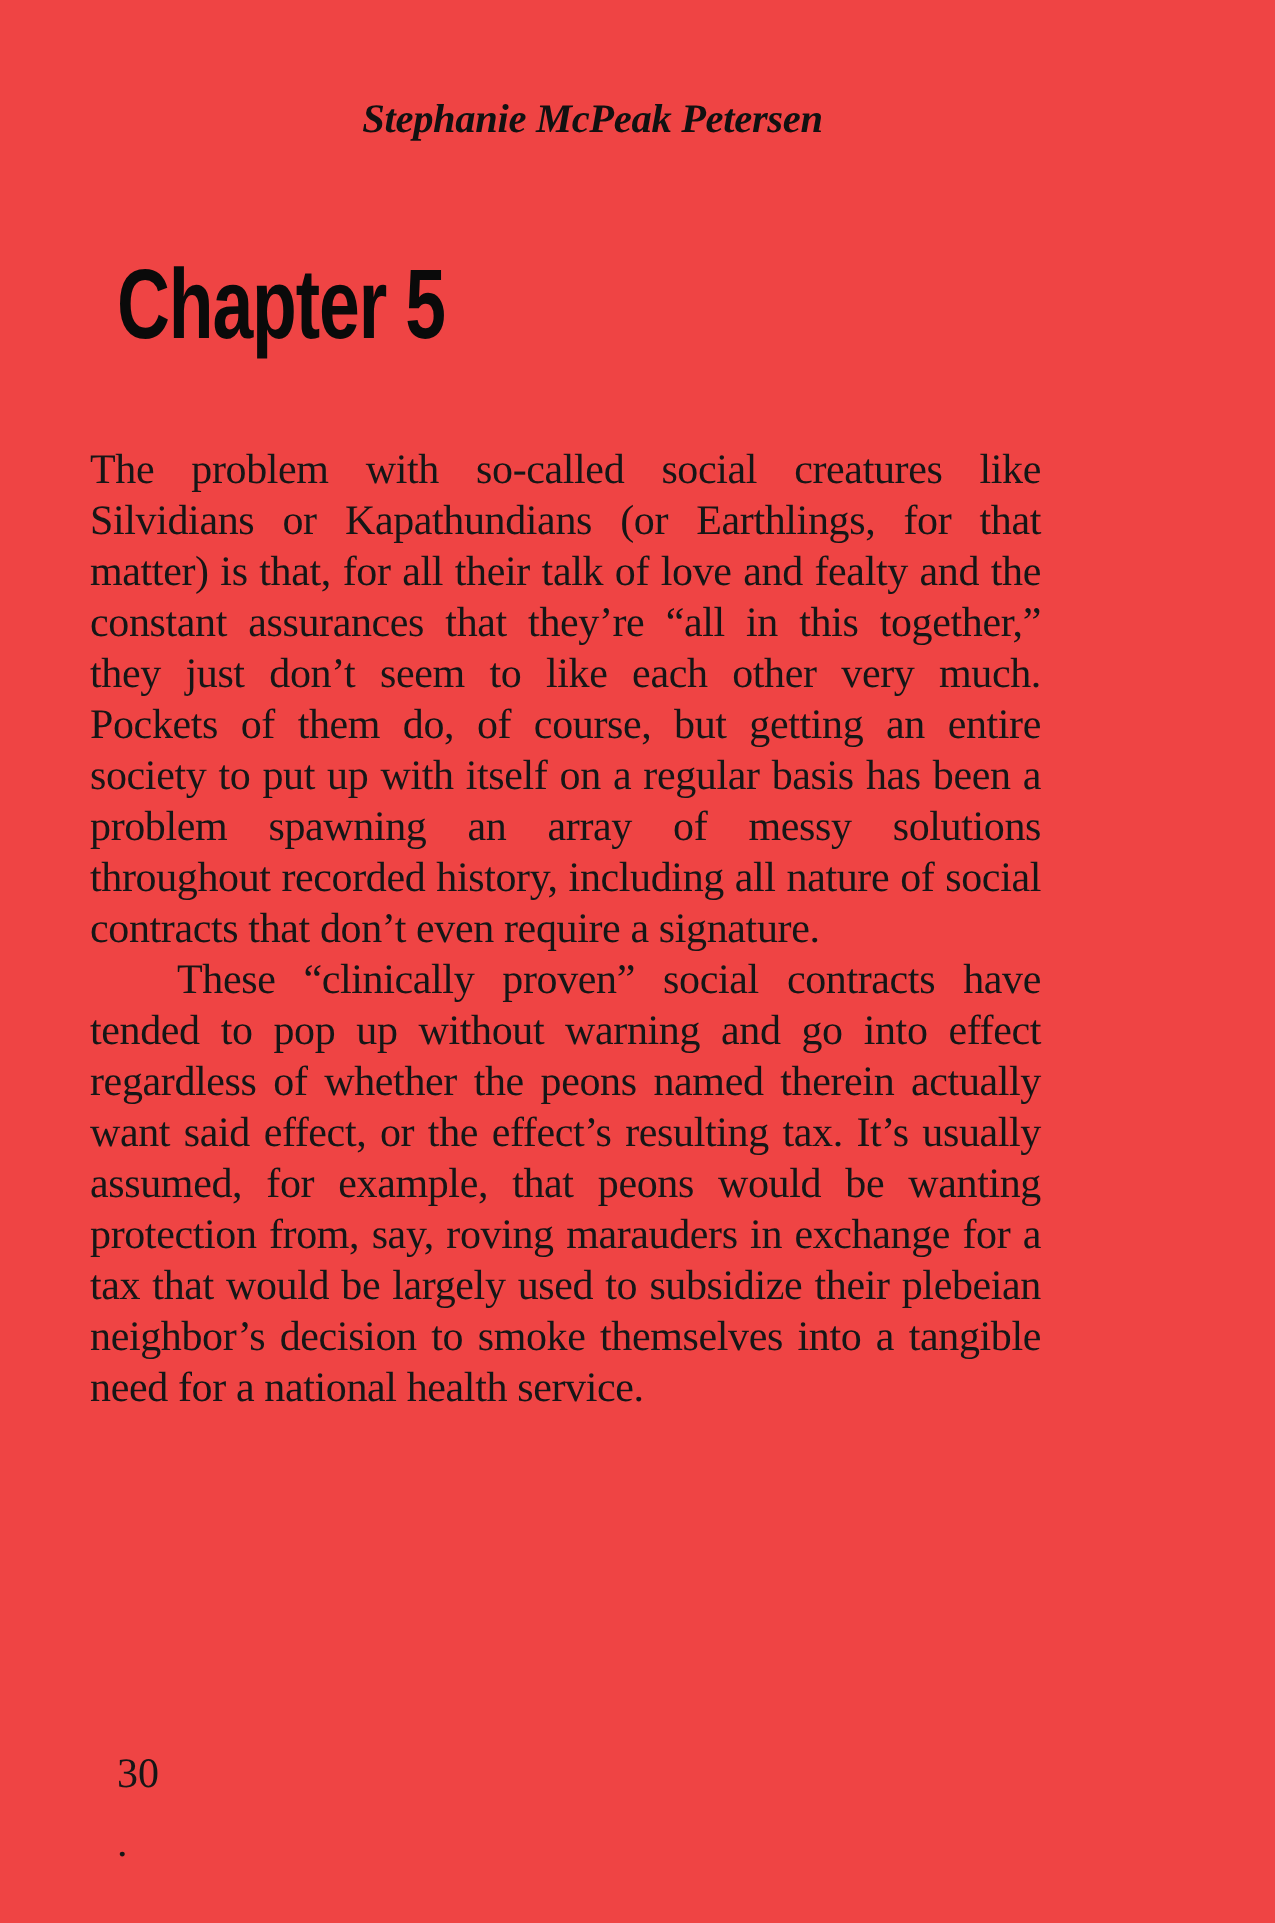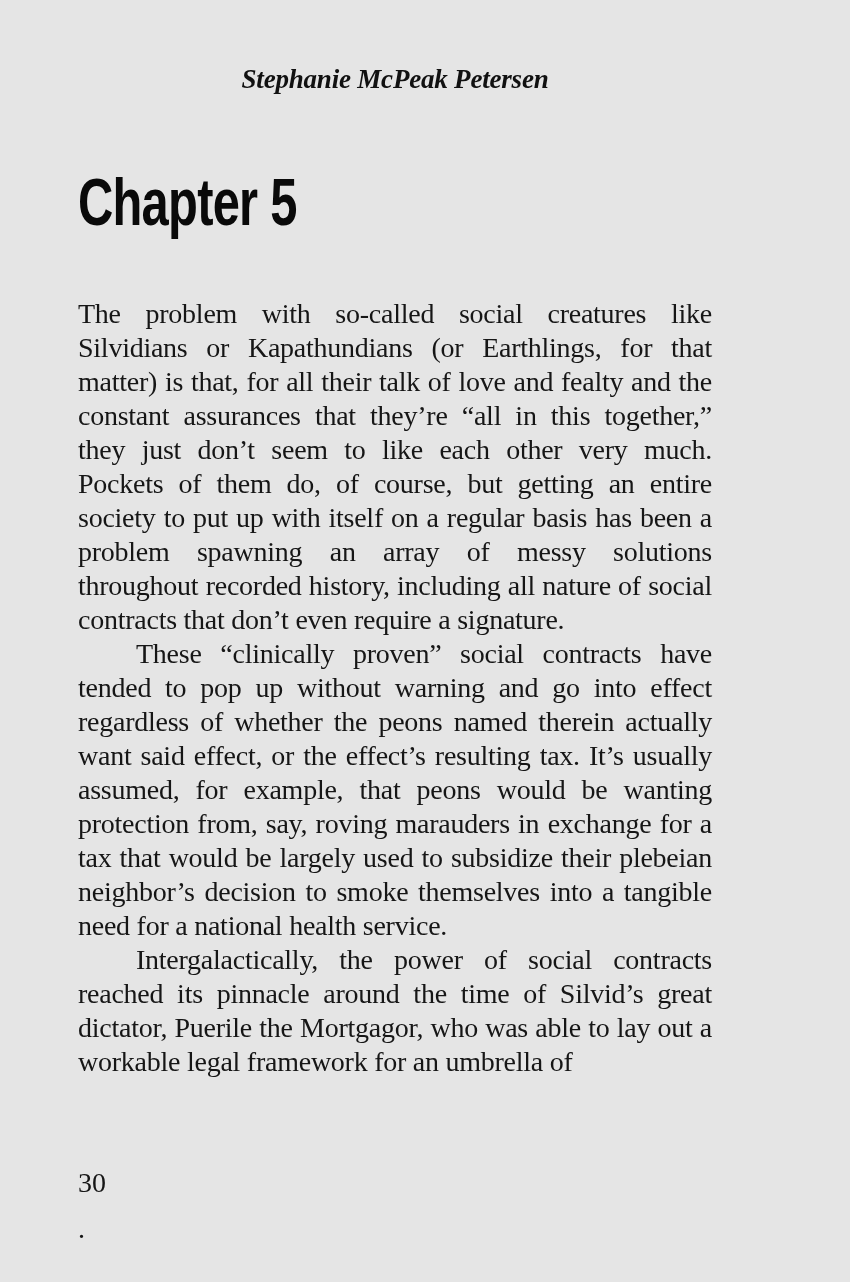--- a/index.html
+++ b/index.html
@@ -11,21 +11,21 @@
     height: 1282px;
     background: #ffffff;
     position: relative;
     font-family: "Liberation Serif", serif;
     color: #131313;
     overflow: hidden;
   }
   .page {
     position: absolute;
     inset: 0;
-    background: #e5e5e5;
+    background: #ef4444;
   }
   .running-header {
     position: absolute;
     left: 78px;
     top: 64px;
     width: 634px;
     text-align: center;
     font-family: "Liberation Serif", serif;
     font-weight: bold;
     font-style: italic;
@@ -42,21 +42,21 @@
     font-size: 66px;
     line-height: 72px;
     letter-spacing: -1px;
     transform: scaleX(0.74);
     transform-origin: left top;
     white-space: nowrap;
     color: #0a0a0a;
   }
   .body-text {
     position: absolute;
-    left: 78px;
+    left: 60px;
     top: 297px;
     width: 634px;
     font-size: 28px;
     line-height: 34px;
     text-align: justify;
     letter-spacing: -0.25px;
     color: #161616;
   }
   .body-para {
     margin: 0;
@@ -87,20 +87,19 @@
 
 <div class="page">
 
   <div class="running-header">Stephanie McPeak Petersen</div>
 
   <h1 class="chapter-title">Chapter 5</h1>
 
   <div class="body-text">
       <p class="body-para">The problem with so-called social creatures like Silvidians or Kapathundians (or Earthlings, for that matter) is that, for all their talk of love and fealty and the constant assurances that they’re “all in this together,” they just don’t seem to like each other very much. Pockets of them do, of course, but getting an entire society to put up with itself on a regular basis has been a problem spawning an array of messy solutions throughout recorded history, including all nature of social contracts that don’t even require a signature.</p>
       <p class="body-para indented">These “clinically proven” social contracts have tended to pop up without warning and go into effect regardless of whether the peons named therein actually want said effect, or the effect’s resulting tax. It’s usually assumed, for example, that peons would be wanting protection from, say, roving marauders in exchange for a tax that would be largely used to subsidize their plebeian neighbor’s decision to smoke themselves into a tangible need for a national health service.</p>
-      <p class="body-para indented">Intergalactically, the power of social contracts reached its pinnacle around the time of Silvid’s great dictator, Puerile the Mortgagor, who was able to lay out a workable legal framework for an umbrella of</p>
     </div>
 
   <div class="page-number">30</div>
 
   <div class="trailing-dot">.</div>
 
 </div>
 
 </body></html>

